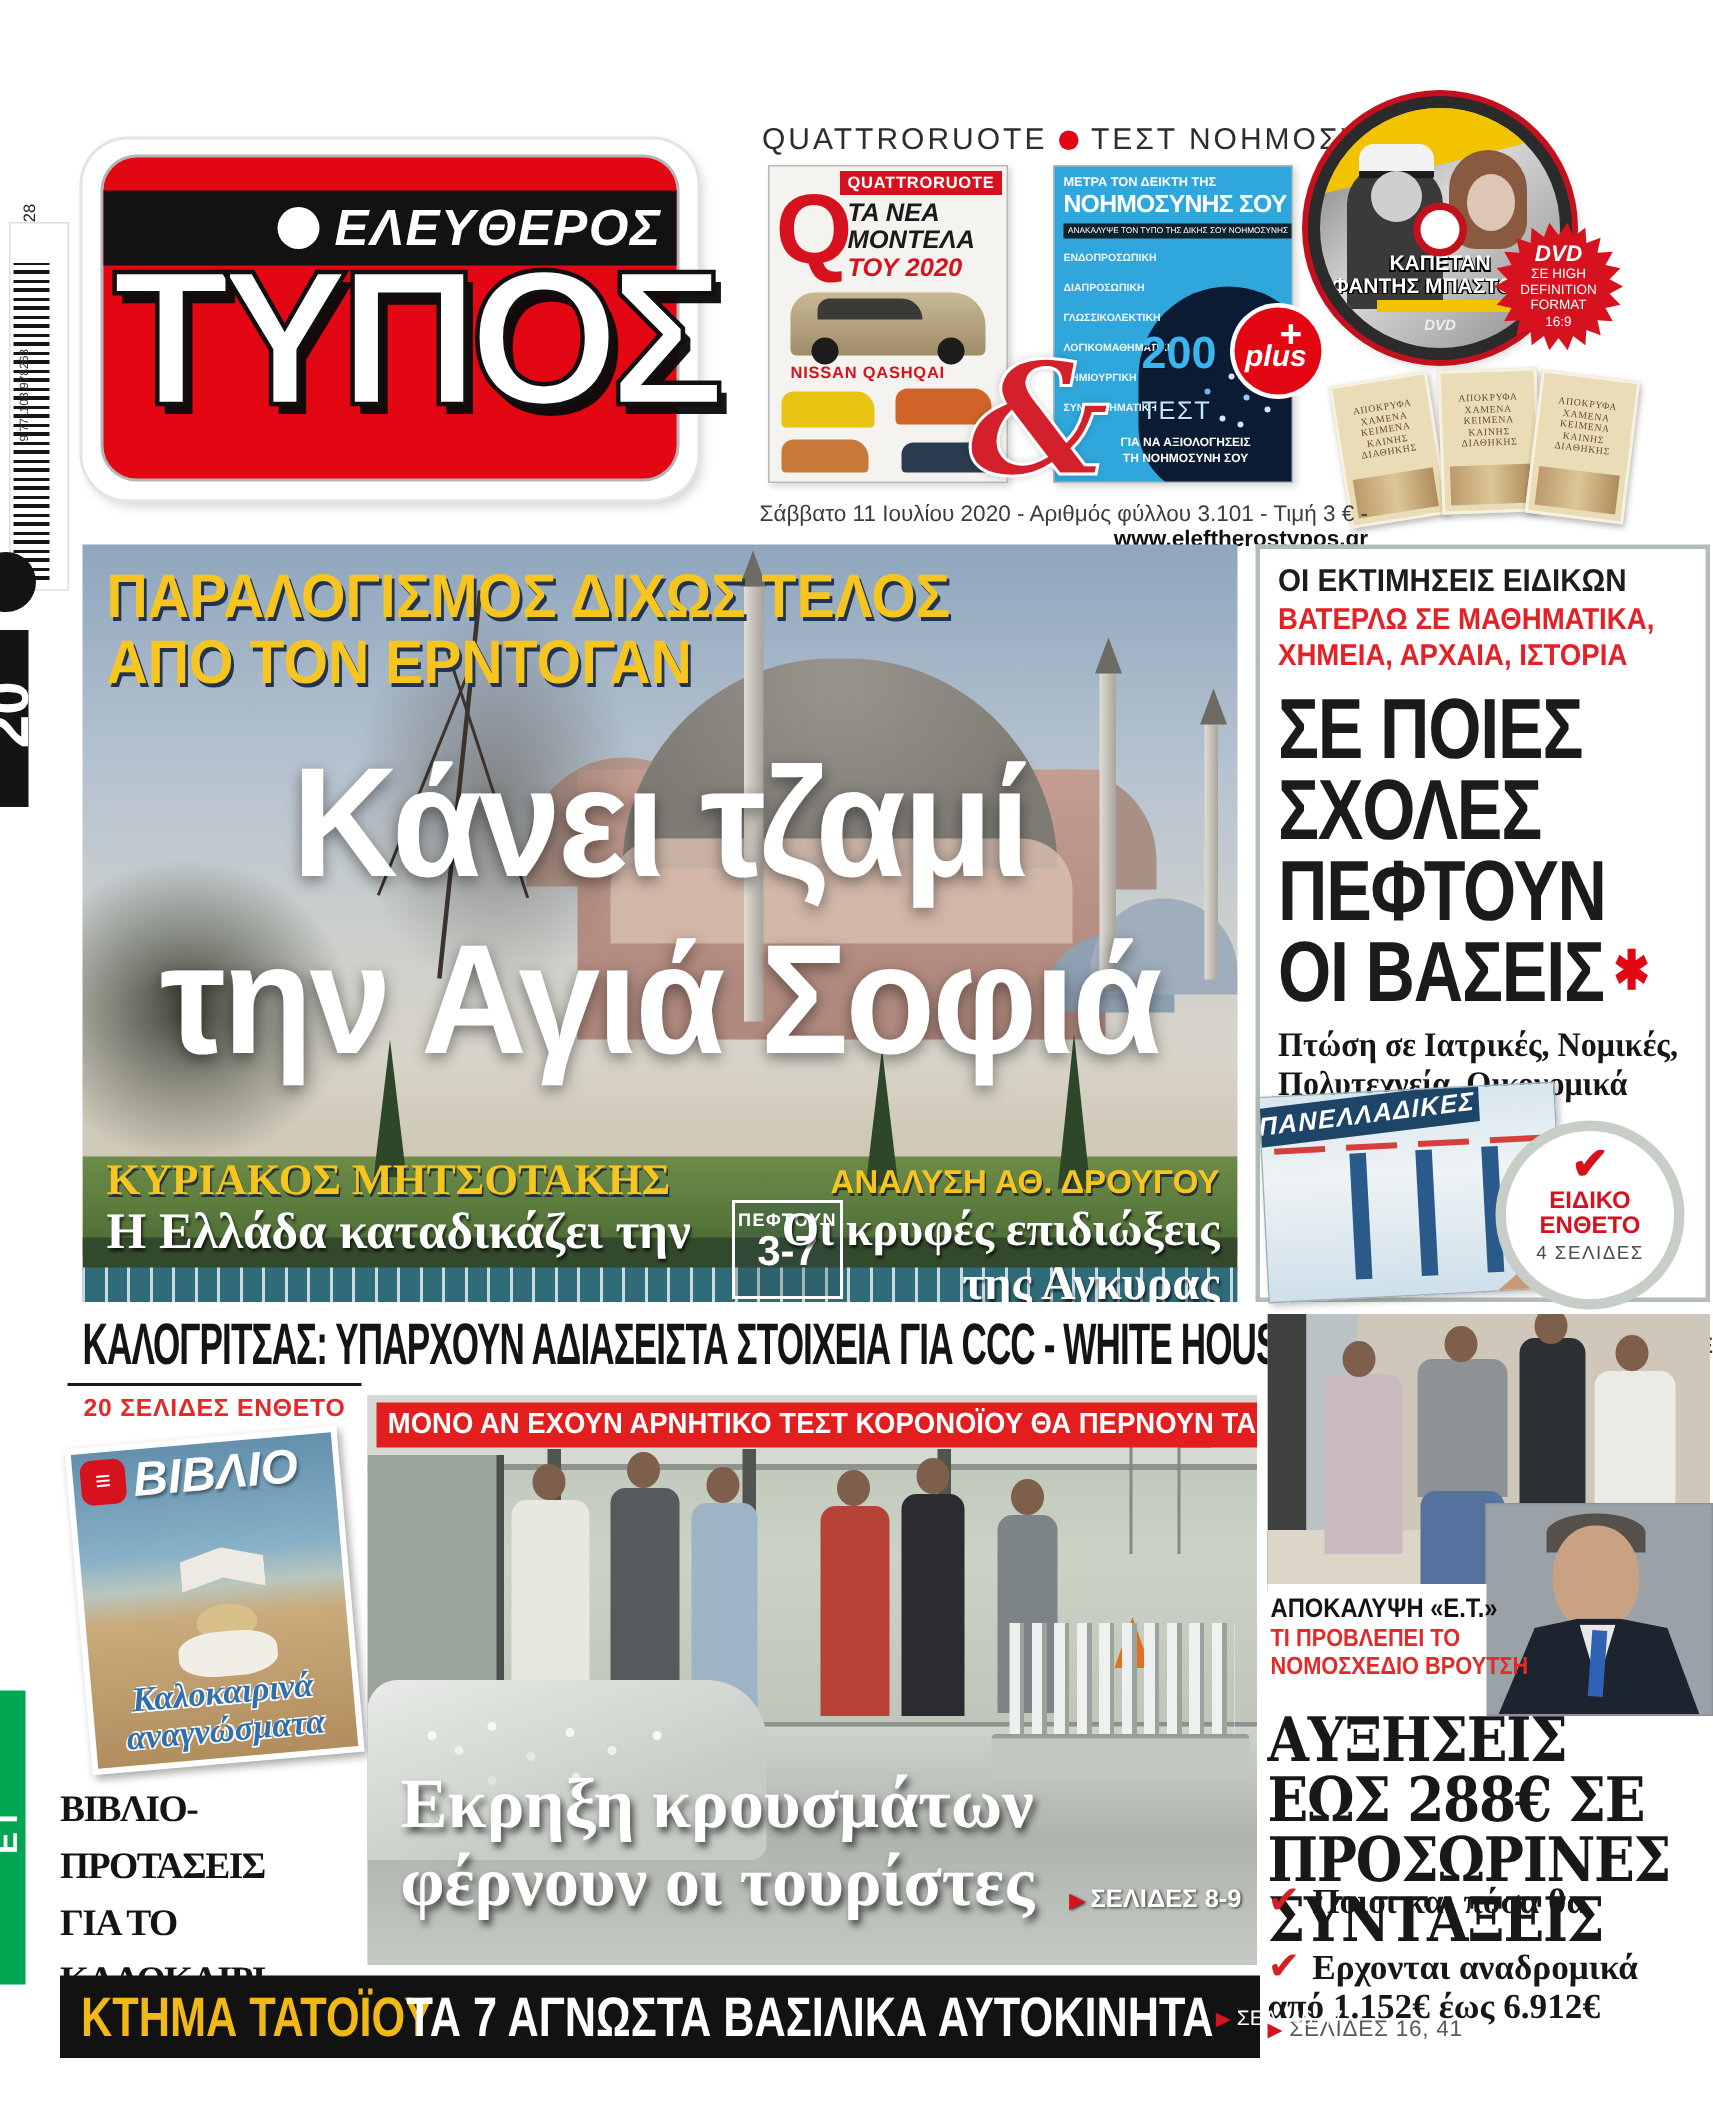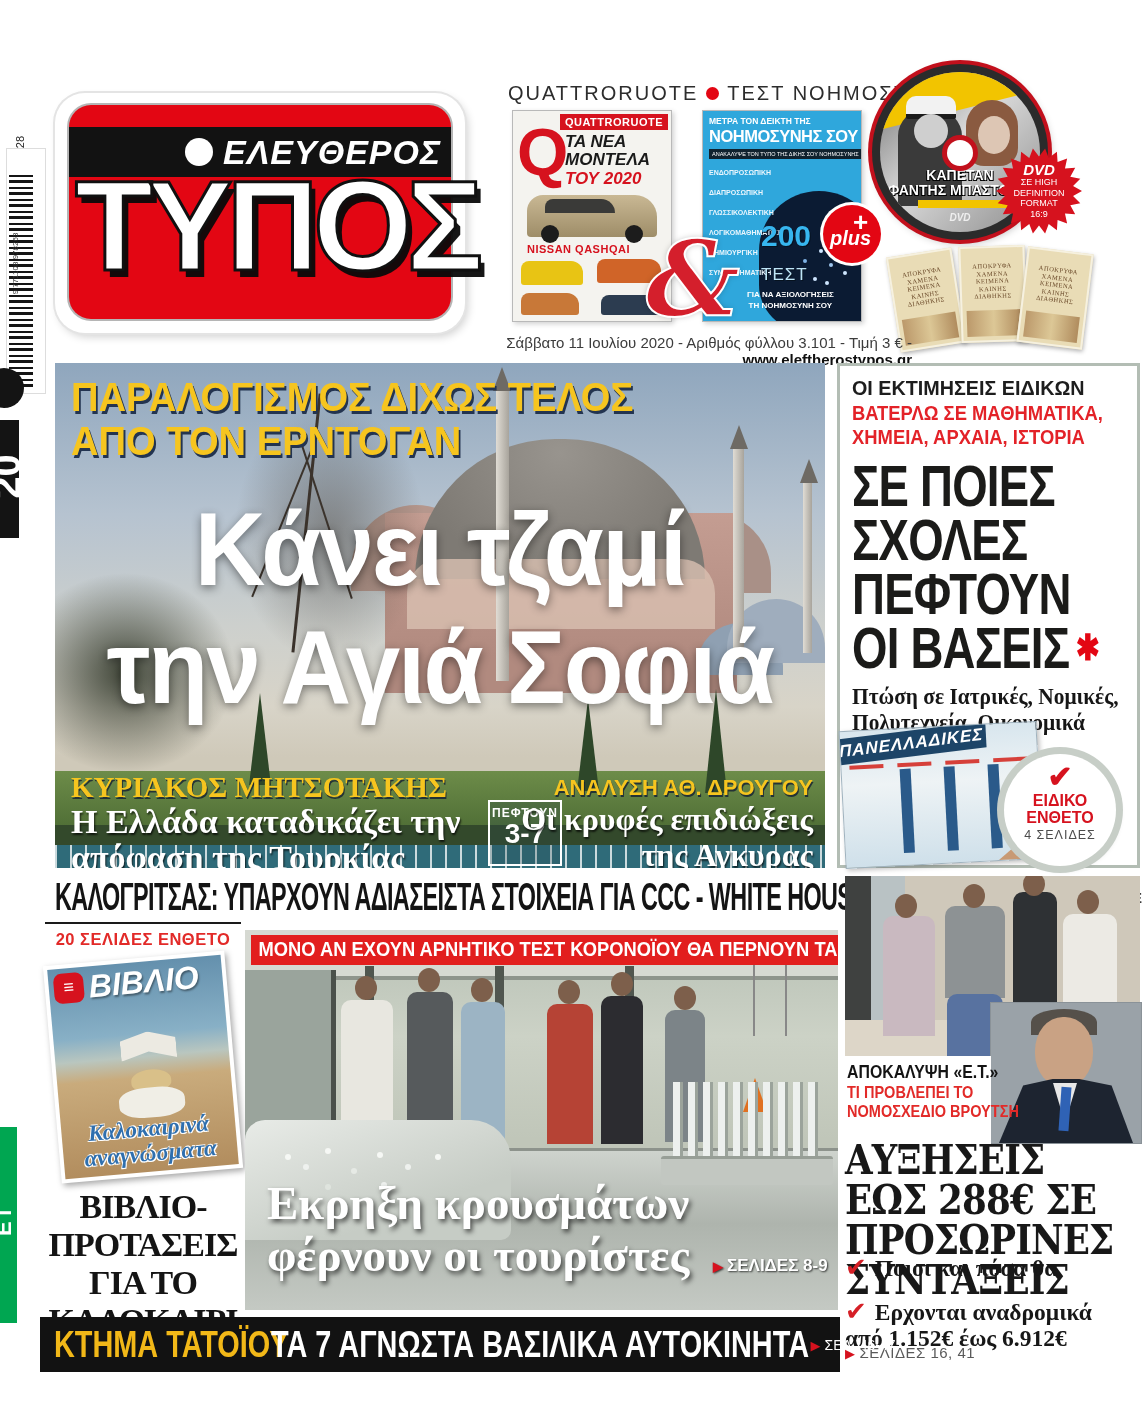--- a/index.html
+++ b/index.html
@@ -191,22 +191,22 @@
     color:#fff;font-size:18px;text-align:center;line-height:28px;}
   .mag-t{position:absolute;left:40px;top:2px;color:#fff;font-weight:bold;font-style:italic;font-size:32px;
     text-shadow:1px 2px 2px rgba(0,0,0,.4);}
   .mag-hat{position:absolute;left:74px;top:108px;width:40px;height:22px;border-radius:50% 50% 40% 40%;background:#d9c089;}
   .mag-book{position:absolute;left:66px;top:70px;width:56px;height:28px;background:#eceae2;
     clip-path:polygon(0 28%,50% 0,100% 28%,100% 100%,50% 72%,0 100%);}
   .mag-shirt{position:absolute;left:60px;top:126px;width:66px;height:30px;border-radius:40%;background:#f0eee6;}
   .mag-sub{position:absolute;left:0;right:0;bottom:6px;text-align:center;font-family:"Liberation Serif",serif;
     font-style:italic;font-weight:bold;font-size:23px;line-height:25px;color:#2f6fae;
     text-shadow:1px 1px 0 #fff,-1px 1px 0 #fff,1px -1px 0 #fff;}
-  .bi-h{left:40px;top:1188px;width:206px;text-align:center;font-family:"Liberation Serif",serif;
-    font-weight:bold;font-size:34px;line-height:38px;color:#141414;letter-spacing:-1px;}
+  .bi-h{left:40px;top:1188px;width:206px;font-family:"Liberation Serif",serif;
+    font-weight:bold;font-size:25px;line-height:38px;color:#141414;letter-spacing:-1px;}
 
   
   .photo-t{left:245px;top:930px;width:593px;height:380px;overflow:hidden;
     background:linear-gradient(180deg,#b7c0b4 0%,#ccd2c6 28%,#c0c6b9 55%);}
   .pt-canopy{position:absolute;left:0;top:0;width:100%;height:46px;background:#d6d9d2;border-bottom:4px solid #8e948c;}
   .pt-post{position:absolute;top:36px;width:9px;height:130px;background:#50564f;}
   .pt-door{position:absolute;left:0;top:40px;width:86px;height:200px;background:#9aa49c;border-right:5px solid #4a504a;}
   .person{position:absolute;border-radius:10px 10px 0 0;}
   .head{position:absolute;width:22px;height:24px;border-radius:50%;background:#7d5f4b;}
   .pt-flag{position:absolute;width:20px;height:13px;
@@ -424,21 +424,20 @@
     <div class="fence"></div>
 
     <div class="abs kicker-y" style="left:16px;top:12px;">ΠΑΡΑΛΟΓΙΣΜΟΣ ΔΙΧΩΣ ΤΕΛΟΣ</div>
     <div class="abs kicker-y" style="left:16px;top:56px;">ΑΠΟ ΤΟΝ ΕΡΝΤΟΓΑΝ</div>
 
     <div class="main-headline" style="top:134px;">Κάνει τζαμί</div>
     <div class="main-headline" style="top:252px;">την Αγιά Σοφιά</div>
 
     <div class="abs sub-kicker" style="left:16px;top:408px;font-size:29px;font-family:Liberation Serif, serif;">ΚΥΡΙΑΚΟΣ ΜΗΤΣΟΤΑΚΗΣ</div>
     <div class="abs sub-line" style="left:16px;top:440px;font-size:34px;">Η Ελλάδα καταδικάζει την</div>
-    <div class="abs sub-line" style="left:16px;top:476px;font-size:34px;">απόφαση της Τουρκίας</div>
 
     <div class="pagebox">
       <div class="pl">ΠΕΦΤΟΥΝ</div>
       <div class="pv">3-7</div>
     </div>
 
     <div class="abs sub-kicker" style="right:12px;top:412px;font-size:22px;text-align:right;">ΑΝΑΛΥΣΗ ΑΘ. ΔΡΟΥΓΟΥ</div>
     <div class="abs sub-line" style="right:12px;top:438px;font-size:32px;text-align:right;">Οι κρυφές επιδιώξεις</div>
     <div class="abs sub-line" style="right:12px;top:474px;font-size:32px;text-align:right;">της Αγκυρας</div>
   </div>

